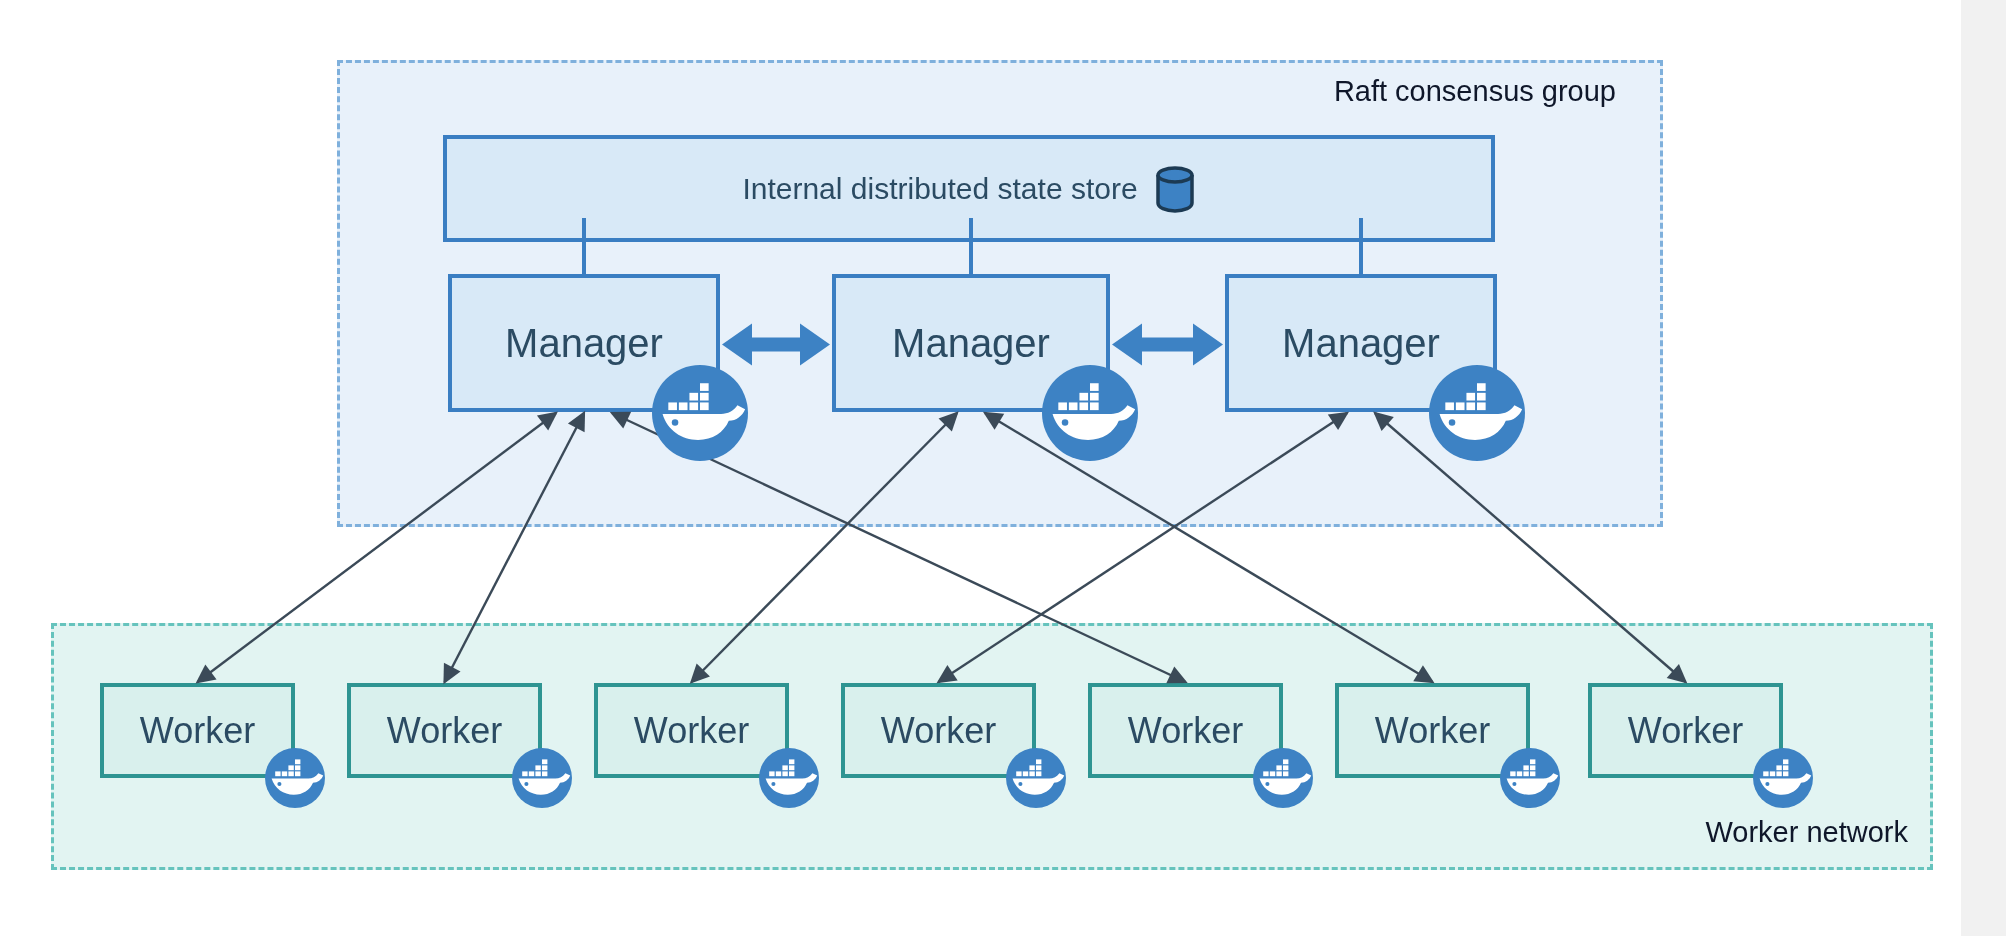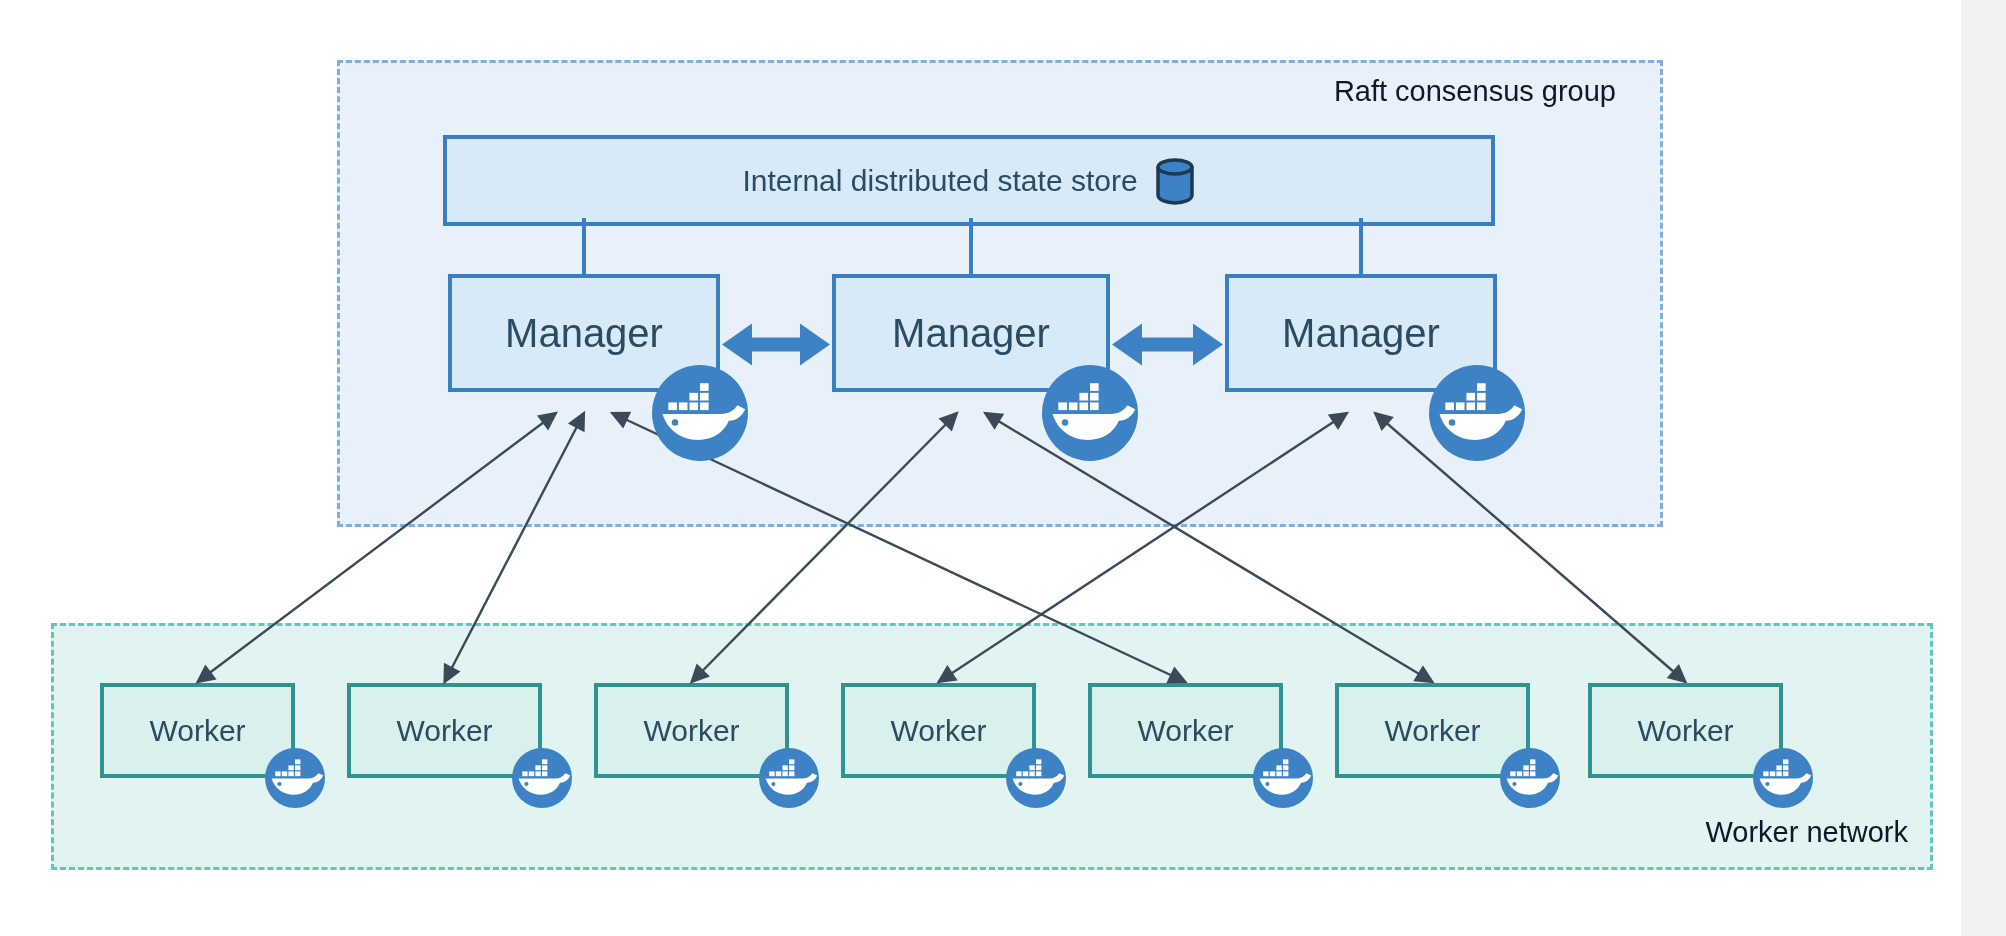--- a/index.html
+++ b/index.html
@@ -26,29 +26,29 @@
   #gossip-caption{right:22px; bottom:18px;}
 
   
   .node{
     position:absolute; box-sizing:border-box;
     display:flex; align-items:center; justify-content:center;
     z-index:2;
   }
   .blue-node{background:#d8e9f7; border:4px solid #3a7ec2;}
   .teal-node{background:#d9f0ed; border:4px solid #2e9492;}
-  #store{left:443px; top:135px; width:1052px; height:91px; gap:16px;}
+  #store{left:443px; top:135px; width:1052px; height:107px; gap:16px;}
   .store-label{font-size:30px;}
-  .manager{top:274px; height:118px;}
+  .manager{top:274px; height:138px;}
   .manager .node-label{font-size:40px;}
   #manager-0{left:448px; width:272px;}
   #manager-1{left:832px; width:278px;}
   #manager-2{left:1225px; width:272px;}
   .worker{top:683px; height:95px; width:195px;}
-  .worker .node-label{font-size:30px;}
+  .worker .node-label{font-size:36px;}
   #worker-0{left:100px;}  #worker-1{left:347px;}  #worker-2{left:594px;}
   #worker-3{left:841px;}  #worker-4{left:1088px;} #worker-5{left:1335px;}
   #worker-6{left:1588px;}
 
   
   #lines{position:absolute; left:0; top:0; z-index:4; pointer-events:none;}
 
   
   .badge{position:absolute; z-index:6; line-height:0;}
   .badge svg{display:block;}

